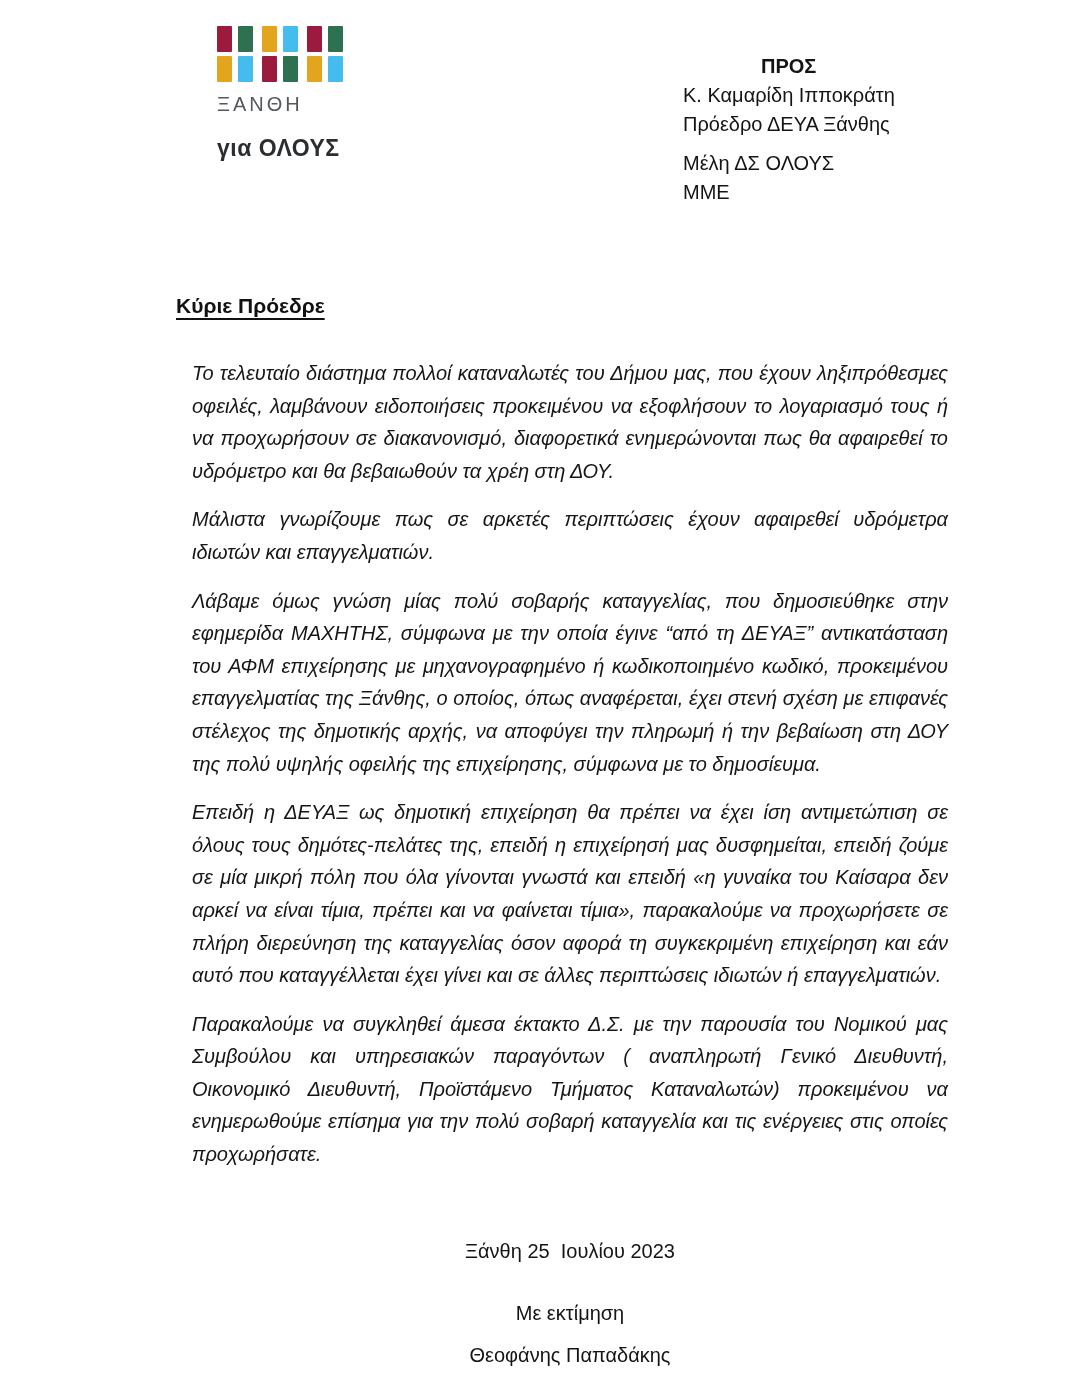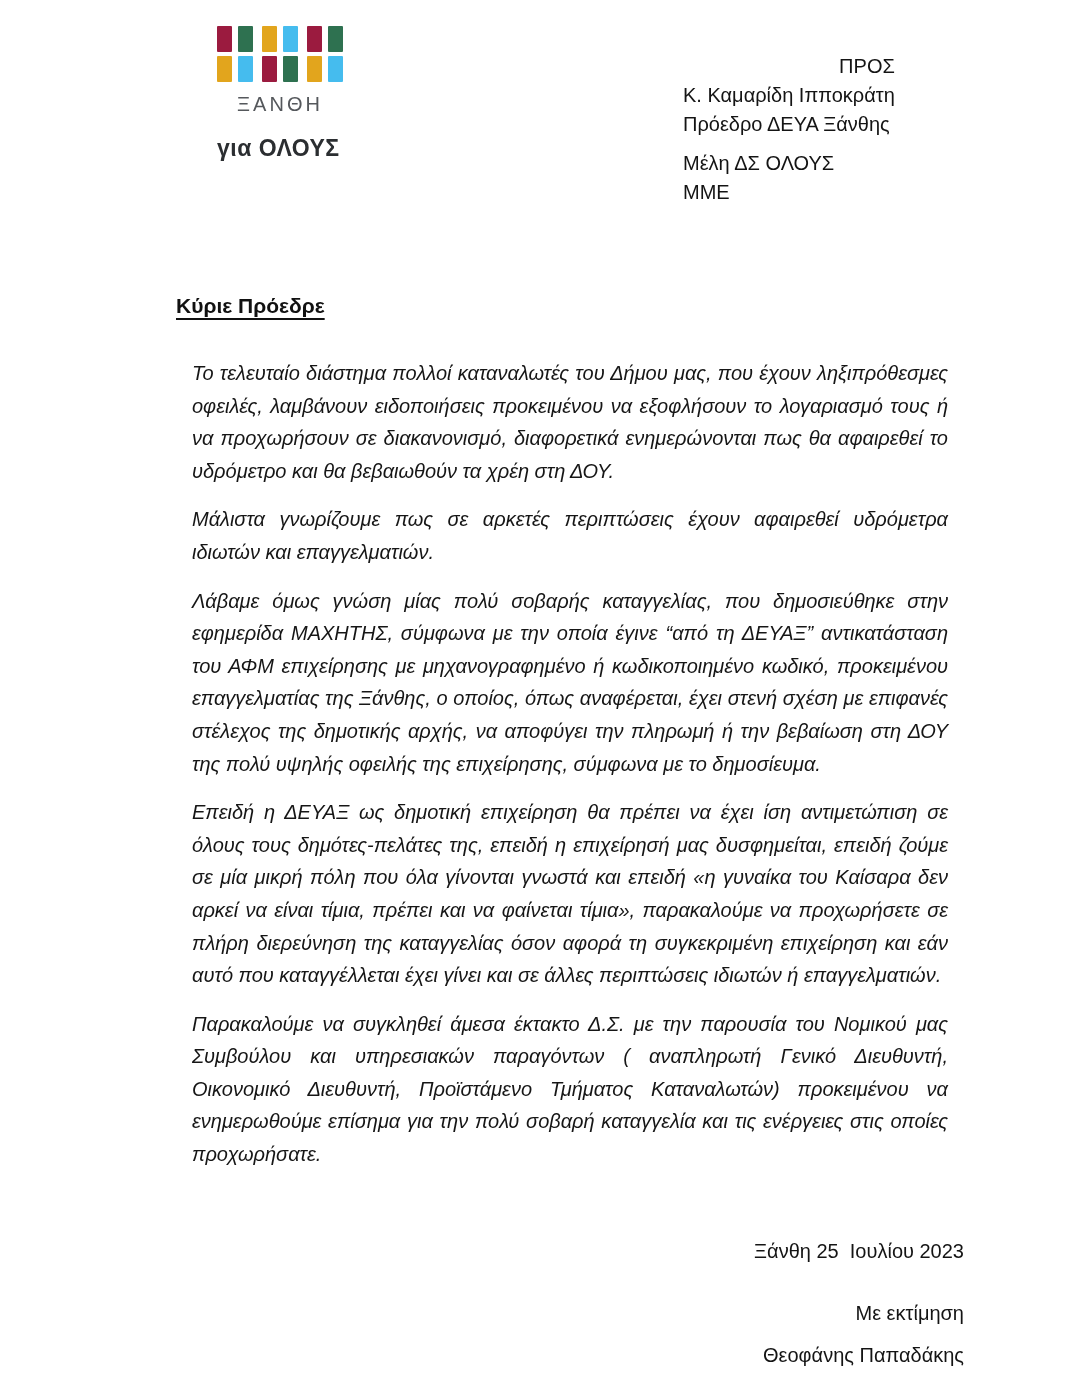--- a/index.html
+++ b/index.html
@@ -24,36 +24,35 @@
     grid-template-columns: 15px 15px;
     grid-auto-rows: 26px;
     gap: 4px 6px;
   }
   .tile { width: 15px; height: 26px; border-radius: 1px; }
   .logo-title {
     margin-top: 11px;
     font-size: 20px;
     letter-spacing: 3px;
     color: #55585c;
-    text-align: center;
   }
   .logo-subtitle {
     margin-top: 19px;
     font-size: 23px;
     font-weight: 700;
     color: #2b2e31;
     letter-spacing: 0.5px;
   }
 
   
   .recipient {
     position: absolute; left: 683px; top: 52px;
     font-size: 20px; line-height: 29px; color: #141414;
   }
-  .recipient .r-label { font-weight: 400; padding-left: 78px; text-align: right; }
+  .recipient .r-label { font-weight: 700; padding-left: 78px; }
   .recipient .cc-label { margin-top: 28px; }
   .recipient .cc-first { margin-top: 10px; }
 
   
   .salutation {
     position: absolute; left: 176px; top: 294px;
     font-size: 21px; font-weight: 700;
     text-decoration: underline;
     text-decoration-thickness: 2px;
     text-underline-offset: 5px;
@@ -62,21 +61,21 @@
   .body-text {
     position: absolute; left: 176px; top: 341px; width: 788px;
     font-size: 20px; line-height: 32.6px;
     text-align: justify;
     color: #161616;
   }
   .body-text p { margin: 16px; font-style: italic; }
 
   .center-line {
     position: absolute; left: 176px; width: 788px;
-    text-align: right;
+    text-align: center;
     font-size: 20px; color: #141414;
     white-space: pre-wrap;
   }
   .date-line { top: 1240px; }
   .closing-line { top: 1302px; }
   .signature-line { top: 1344px; }
 </style>
 </head>
 <body>
 

